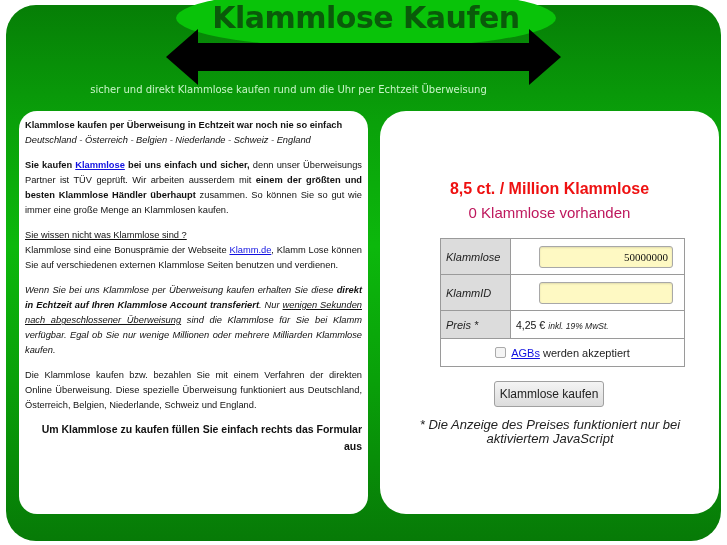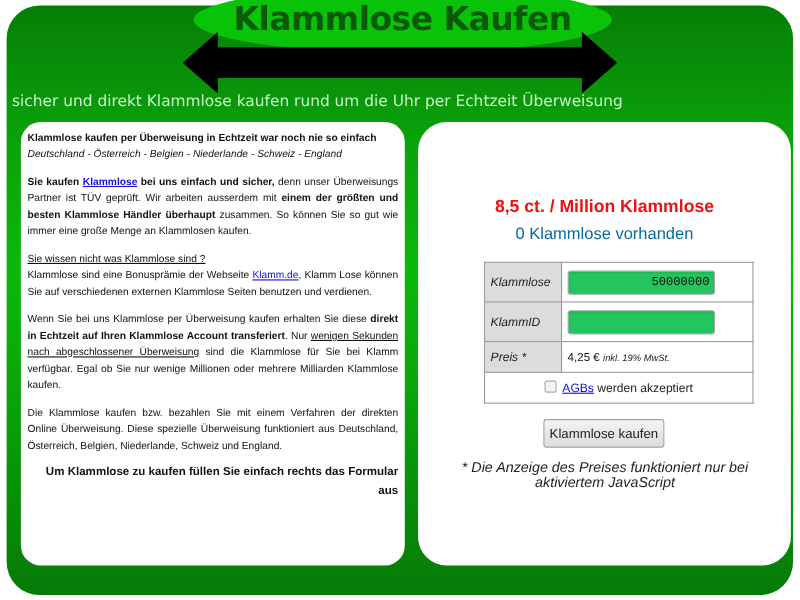--- a/index.html
+++ b/index.html
@@ -18,21 +18,21 @@
     }
     .title {
       position: absolute; left: 176px; top: 0px; width: 380px; text-align: center;
       font-family: "DejaVu Sans", sans-serif; font-weight: bold;
       font-size: 30px; color: #0a5a0a; letter-spacing: -0.5px;
     }
     .arrow { position: absolute; left: 166px; top: 29px; width: 395px; height: 56px; }
 
     .tagline {
       position: absolute; left: 0; top: 84px; width: 577px; text-align: center;
-      font-family: "DejaVu Sans", sans-serif; font-size: 14px; color: #c8f5c8;
+      font-family: "DejaVu Sans", sans-serif; font-size: 10px; color: #c8f5c8;
     }
 
     .panel {
       position: absolute; background: #ffffff; border-radius: 18px;
     }
     .panel-left { left: 19px; top: 111px; width: 349px; height: 403px; padding: 7px 6px 0 6px; }
     .panel-right { left: 380px; top: 111px; width: 339px; height: 403px; border-radius: 26px; }
 
     .lp { font-size: 9.3px; line-height: 15px; color: #111; text-align: justify; }
     .lp + .lp { margin-top: 7px; }
@@ -41,36 +41,37 @@
     .u { text-decoration: underline; }
     a.link { color: #1010e0; text-decoration: underline; }
     .center-bold { text-align: right; font-weight: bold; font-size: 10.5px; line-height: 17px; margin-top: 8px; color: #111; }
 
     .price-head {
       position: absolute; left: 0; top: 69px; width: 339px; text-align: center;
       font-size: 16px; font-weight: bold; color: #ee1111;
     }
     .avail {
       position: absolute; left: 0; top: 93px; width: 339px; text-align: center;
-      font-size: 15px; color: #0369a1;
+      font-size: 15px; color: #be185d;
     }
 
     table.form {
       position: absolute; left: 60px; top: 127px; width: 245px;
       border-collapse: collapse; font-size: 11px;
     }
     table.form td { border: 1px solid #9a9a9a; height: 36px; padding: 0 5px; }
     table.form td.lab { background: #dcdcdc; font-style: italic; color: #222; width: 70px; }
     table.form tr.r3 td { height: 28px; }
     table.form tr.r4 td { height: 28px; text-align: center; }
     .inp {
       width: 134px; height: 22px; border: 1px solid #a8a8a8; border-radius: 3px;
-      background: #22c55e; font-size: 11px; text-align: right; padding: 0 4px;
-      font-family: Liberation Mono, monospace; color: #111;
+      background: #fef9c3; font-size: 11px; text-align: right; padding: 0 4px;
+      font-family: Liberation Serif, serif; color: #111;
       box-shadow: inset 0 1px 2px rgba(0,0,0,0.12);
+      margin-left: 23px;
     }
     .preis-val { font-weight: normal; font-size: 10.5px; color: #111; }
     .preis-note { font-style: italic; font-size: 8.5px; color: #222; }
     .cb {
       display: inline-block; width: 11px; height: 11px; border: 1px solid #aaa;
       border-radius: 2px; background: #f4f4f4; vertical-align: -1px; margin-right: 5px;
     }
     .agb { font-size: 11px; color: #222; }
 
     .buy-btn {
@@ -102,21 +103,21 @@
     <span class="b">Klammlose kaufen per Überweisung in Echtzeit war noch nie so einfach</span><br>
     <span class="i">Deutschland - Österreich - Belgien - Niederlande - Schweiz - England</span>
   </div>
   <div class="lp" style="margin-top:10px;">
     <span class="b">Sie kaufen </span><a class="link b" href="#">Klammlose</a><span class="b"> bei uns einfach und sicher,</span><span> denn unser Überweisungs Partner ist TÜV geprüft. Wir arbeiten ausserdem mit </span><span class="b">einem der größten und besten Klammlose Händler überhaupt</span><span> zusammen. So können Sie so gut wie immer eine große Menge an Klammlosen kaufen.</span>
   </div>
   <div class="lp" style="margin-top:10px;">
     <span class="u">Sie wissen nicht was Klammlose sind ?</span><br>
     <span>Klammlose sind eine Bonusprämie der Webseite </span><a class="link" href="#">Klamm.de</a><span>, Klamm Lose können Sie auf verschiedenen externen Klammlose Seiten benutzen und verdienen.</span>
   </div>
-  <div class="lp" style="margin-top:10px;">
+  <div class="lp" style="margin-top:10px;font-style:italic;">
     <span>Wenn Sie bei uns Klammlose per Überweisung kaufen erhalten Sie diese </span><span class="b">direkt in Echtzeit auf Ihren Klammlose Account transferiert</span><span>. Nur </span><span class="u">wenigen Sekunden nach abgeschlossener Überweisung</span><span> sind die Klammlose für Sie bei Klamm verfügbar. Egal ob Sie nur wenige Millionen oder mehrere Milliarden Klammlose kaufen.</span>
   </div>
   <div class="lp" style="margin-top:10px;">Die Klammlose kaufen bzw. bezahlen Sie mit einem Verfahren der direkten Online Überweisung. Diese spezielle Überweisung funktioniert aus Deutschland, Österreich, Belgien, Niederlande, Schweiz und England.</div>
   <div class="center-bold">Um Klammlose zu kaufen füllen Sie einfach rechts das Formular aus</div>
 </div>
 
 <div class="panel panel-right">
   <div class="price-head">8,5 ct. / Million Klammlose</div>
   <div class="avail">0 Klammlose vorhanden</div>
 

